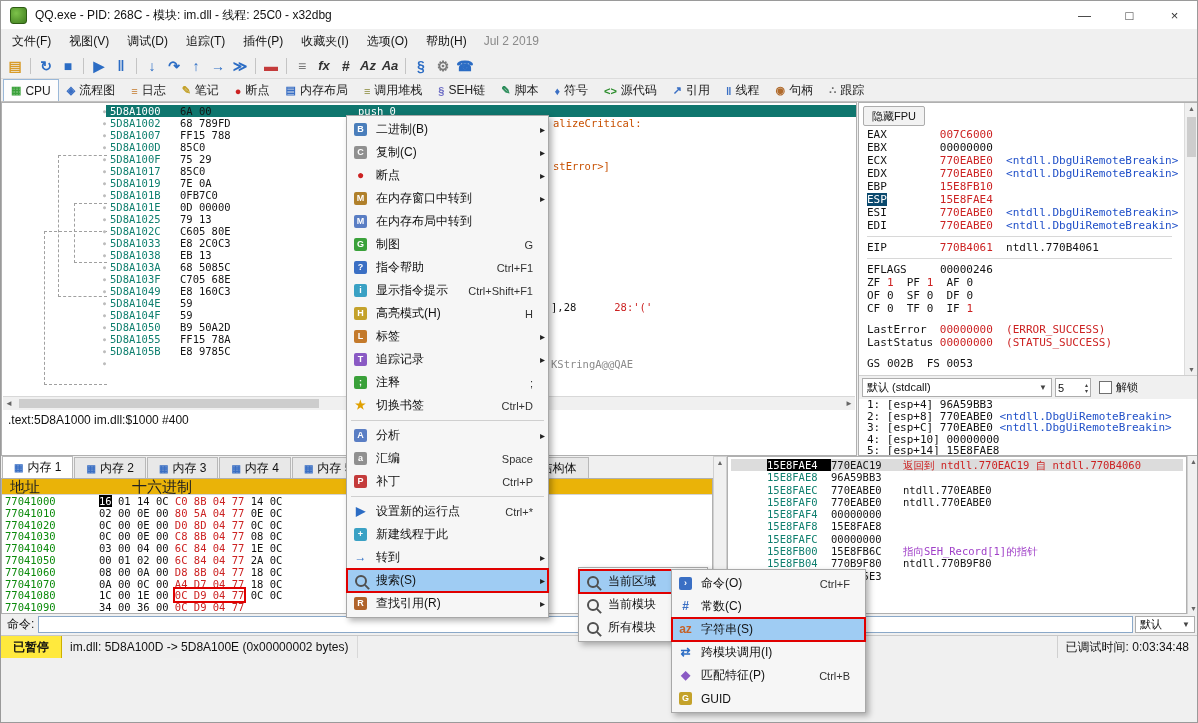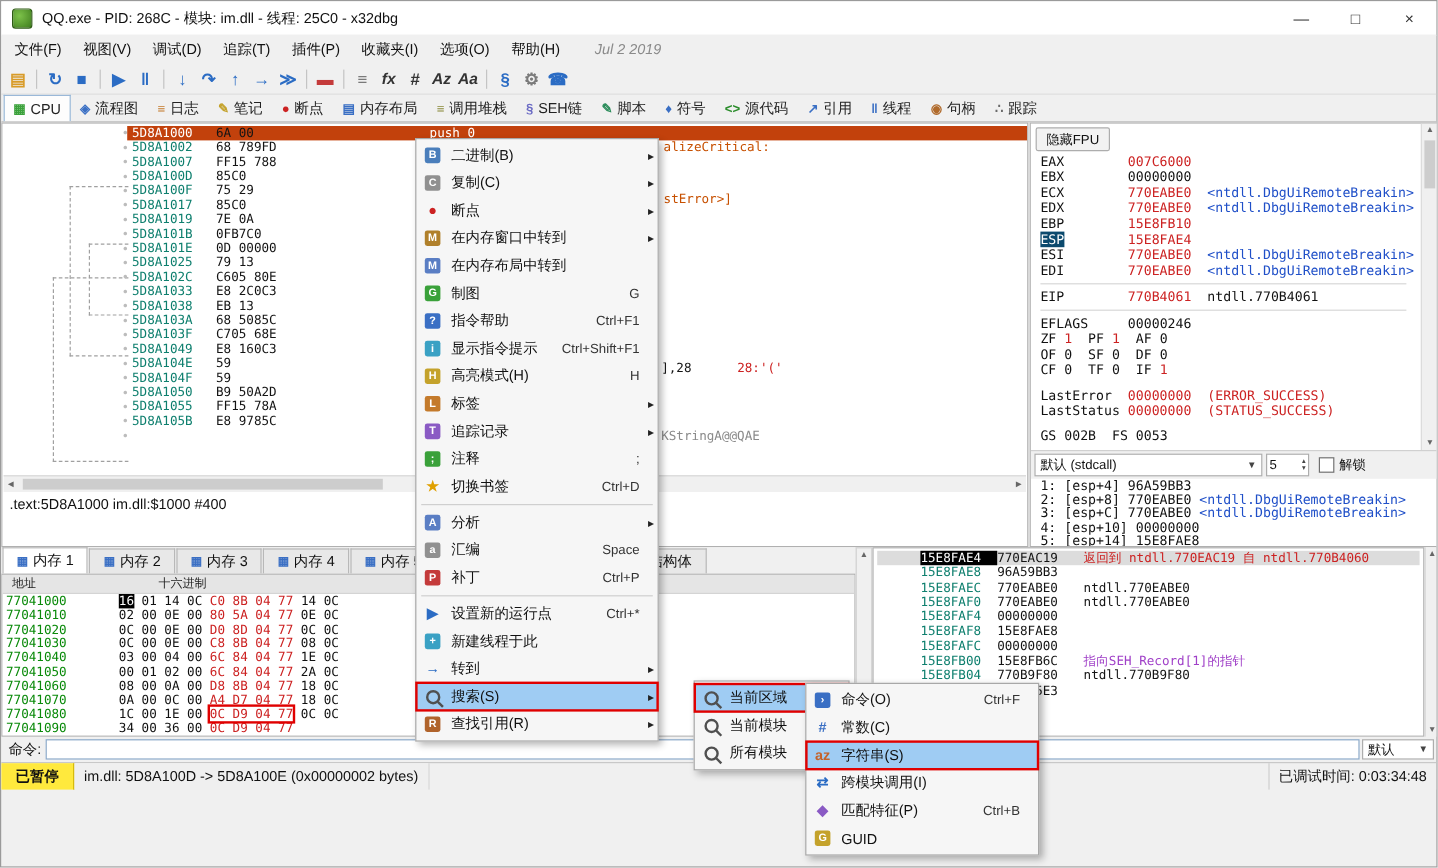--- a/index.html
+++ b/index.html
@@ -8,21 +8,21 @@
   
   .titlebar{position:absolute;left:0;top:0;width:100%;height:28px;background:#ffffff;border-bottom:1px solid #e4e4e4;display:flex;align-items:center;}
   .appicon{width:15px;height:15px;margin:0 8px 0 9px;border-radius:3px;background:radial-gradient(circle at 35% 35%,#7dc24a,#3f7d1e);border:1px solid #2e5c14;}
   .wtitle{font-size:12px;color:#111;}
   .wctls{position:absolute;right:0;top:0;height:28px;display:flex;}
   .wbtn{width:45px;height:28px;display:flex;align-items:center;justify-content:center;font-size:13px;color:#333;}
 
   
   .menubar{position:absolute;left:0;top:28px;width:100%;height:24px;background:#f0f0f0;display:flex;align-items:center;padding-left:2px;box-sizing:border-box;}
   .mbar-item{padding:0 9px;}
-  .mdate{color:#8a8a8a;margin-left:20px;font-style:italic;}
+  .mdate{color:#8a8a8a;margin-left:8px;}
 
   
   .toolbar{position:absolute;left:0;top:52px;width:100%;height:26px;background:#f0f0f0;border-bottom:1px solid #dcdcdc;display:flex;align-items:center;padding-left:3px;box-sizing:border-box;}
   .tbi{min-width:22px;height:22px;line-height:22px;text-align:center;font-size:14px;font-weight:bold;}
   .tbi.txt{font-size:13px;font-style:italic;}
   .tbsep{width:1px;height:16px;background:#c4c4c4;margin:0 4px;}
 
   
   .tabbar{position:absolute;left:0;top:78px;width:100%;height:23px;background:#f0f0f0;border-bottom:1px solid #c0c0c0;display:flex;align-items:flex-end;padding-left:2px;box-sizing:border-box;}
   .vtab{display:flex;align-items:center;height:21px;padding:0 7px;color:#222;border:1px solid transparent;border-bottom:none;}
@@ -35,21 +35,21 @@
   #memory{left:0;top:477px;width:712px;height:136px;}
   #stackpane{left:726px;top:455px;width:460px;height:158px;}
 
   
   #dasm-rows{position:absolute;left:0;top:2px;width:100%;}
   .drow{height:12px;line-height:12px;font-size:10.5px;white-space:pre;position:relative;display:flex;font-family:"DejaVu Sans Mono","Liberation Mono",monospace;}
   .gdot{flex:0 0 104px;text-align:right;font-size:5px;color:#bcbcbc;line-height:12px;}
   .dline{flex:1;white-space:pre;}
   .daddr{display:inline-block;width:74px;padding-left:4px;color:#0e7f6e;box-sizing:border-box;}
   .dbytes{color:#141414;}
-  .drow.dsel .dline{background:#c2410c;color:#fff;}
+  .drow.dsel .dline{background:#0f766e;color:#fff;}
   .drow.dsel .daddr{color:#fff;}
   .dinstr{position:absolute;left:356px;top:0;color:#fff;}
   .jbr{position:absolute;border:1px dashed #a0a0a0;border-right:none;pointer-events:none;}
   #jbr1{left:56px;top:52px;width:48px;height:140px;}
   #jbr2{left:72px;top:100px;width:32px;height:58px;}
   #jbr3{left:42px;top:128px;width:62px;height:152px;}
   .frag{position:absolute;font-size:10.5px;white-space:pre;font-family:"DejaVu Sans Mono","Liberation Mono",monospace;}
   #frag-init{left:551px;top:14px;color:#c75000;}
   #frag-sterr{left:551px;top:57px;color:#c75000;}
   #frag-c{left:549px;top:198px;color:#141414;}
@@ -86,21 +86,21 @@
   #args{position:absolute;left:8px;top:296px;font-size:11px;line-height:11.6px;white-space:pre;font-family:"DejaVu Sans Mono","Liberation Mono",monospace;}
   .arow{height:11.6px;}
 
   
   #dumptabs{position:absolute;left:0;top:455px;width:712px;height:22px;background:#f0f0f0;display:flex;align-items:flex-end;padding-left:1px;box-sizing:border-box;}
   .dtab{display:flex;align-items:center;height:20px;padding:0 11px;background:#e8e8e8;border:1px solid #b8b8b8;border-bottom:none;margin-right:1px;}
   .dtab.sel{background:#fff;height:21px;}
   .dtic{margin-right:4px;font-size:10px;font-weight:bold;}
 
   
-  .memhead{position:absolute;left:0;top:0;width:100%;height:15px;background:#e5e5e5;border-bottom:1px solid #d4d4d4;font-size:10px;color:#222;}
+  .memhead{position:absolute;left:0;top:0;width:100%;height:15px;background:#eab308;border-bottom:1px solid #d4d4d4;font-size:15px;color:#222;}
   .memhead .h1{position:absolute;left:8px;line-height:15px;}
   .memhead .h2{position:absolute;left:130px;line-height:15px;}
   #mem-rows{position:absolute;left:3px;top:17px;font-size:10.5px;line-height:11.8px;white-space:pre;font-family:"DejaVu Sans Mono","Liberation Mono",monospace;}
   .mrow{height:11.8px;}
   .maddr{display:inline-block;width:94px;color:#0a8a0a;}
   .msel{background:#000;color:#fff;}
   .mred{color:#cc2222;}
   .mred.mannot{outline:2px solid #e00000;outline-offset:0;}
 
   

